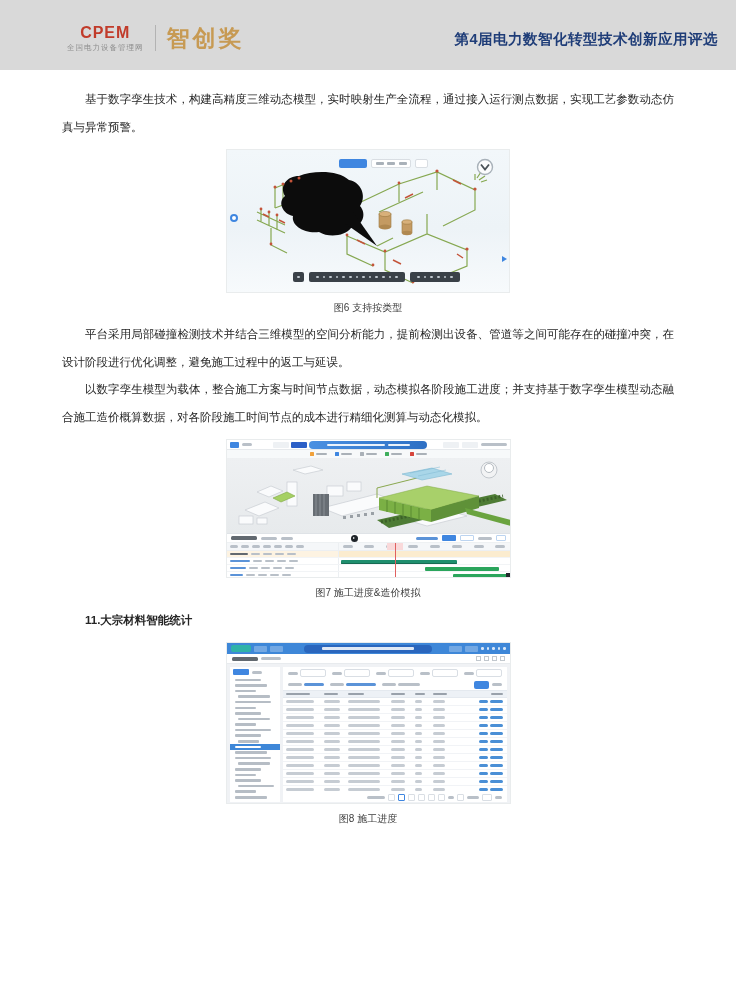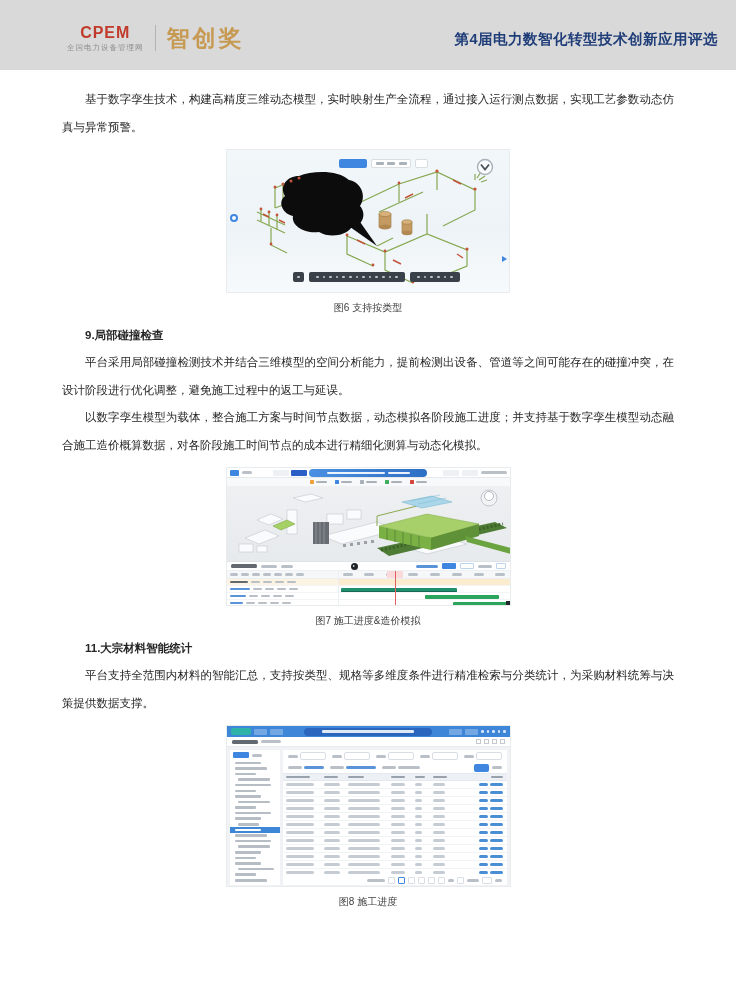--- a/index.html
+++ b/index.html
@@ -232,21 +232,20 @@
               <i class="wdot"></i>
               <i class="wdot"></i>
               <i class="wdot"></i>
               <i class="wdot"></i>
             </span>
         </div>
       </div>
       <figcaption class="figcap">图6 支持按类型</figcaption>
     </figure>
 
-    <h3 class="sec">9.局部碰撞检查</h3>
     <p class="bodyp">平台采用局部碰撞检测技术并结合三维模型的空间分析能力，提前检测出设备、管道等之间可能存在的碰撞冲突，在设计阶段进行优化调整，避免施工过程中的返工与延误。</p>
     <p class="bodyp">以数字孪生模型为载体，整合施工方案与时间节点数据，动态模拟各阶段施工进度；并支持基于数字孪生模型动态融合施工造价概算数据，对各阶段施工时间节点的成本进行精细化测算与动态化模拟。</p>
 
     <figure class="figblock">
       <div class="shot fig7">
         <div class="f7-top">
           <i class="f7-logo"></i>
           <i class="bar" style="width:10px"></i>
           <span style="display:flex;gap:2px;margin-left:18px">
             <i class="f7-pill"></i>
@@ -408,21 +407,20 @@
                 <span class="gcap"></span>
               </div>
           </div>
           <i class="f7-vline"></i>
         </div>
       </div>
       <figcaption class="figcap">图7 施工进度&amp;造价模拟</figcaption>
     </figure>
 
     <h3 class="sec">11.大宗材料智能统计</h3>
-    <p class="bodyp">平台支持全范围内材料的智能汇总，支持按类型、规格等多维度条件进行精准检索与分类统计，为采购材料统筹与决策提供数据支撑。</p>
 
     <figure class="figblock">
       <div class="shot fig8">
         <div class="f8-top">
           <i class="f8-teal"></i>
           <i class="f8-toppill"></i>
           <i class="f8-toppill"></i>
           <span class="f8-banner">
               <i></i>
             </span>

